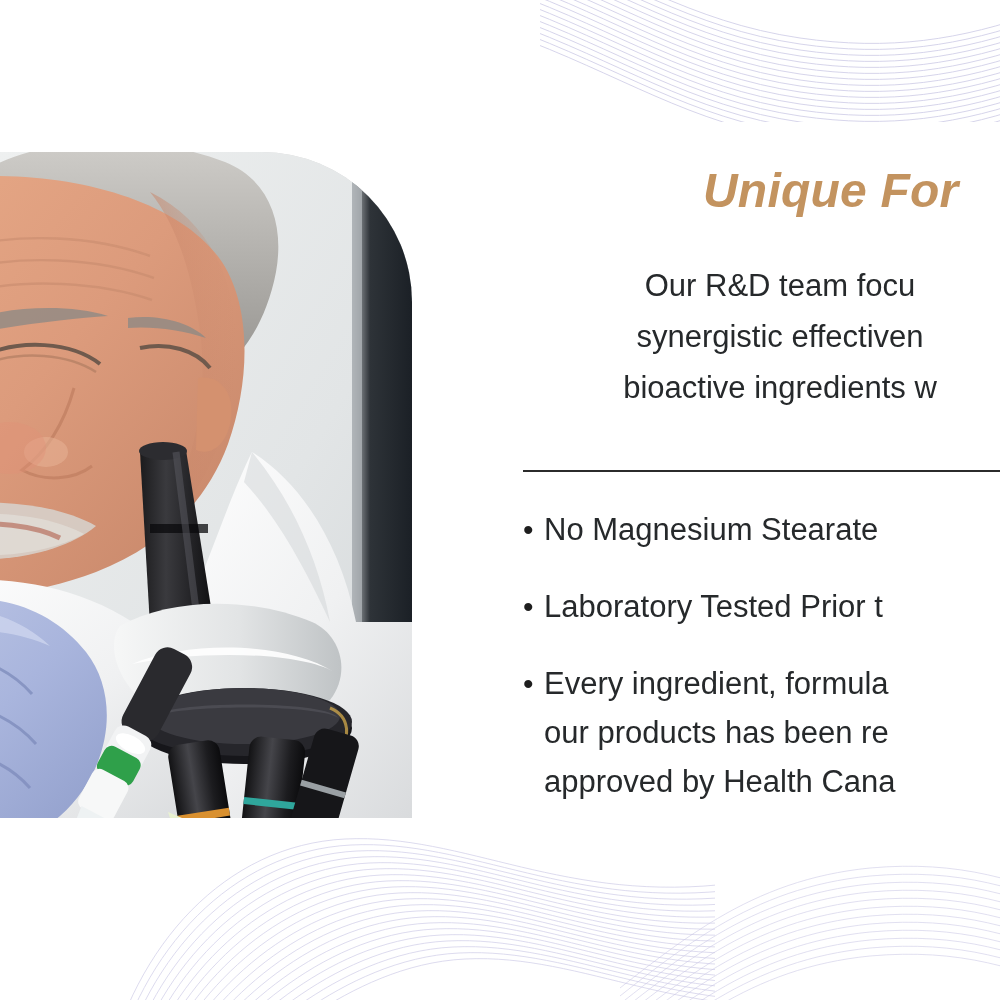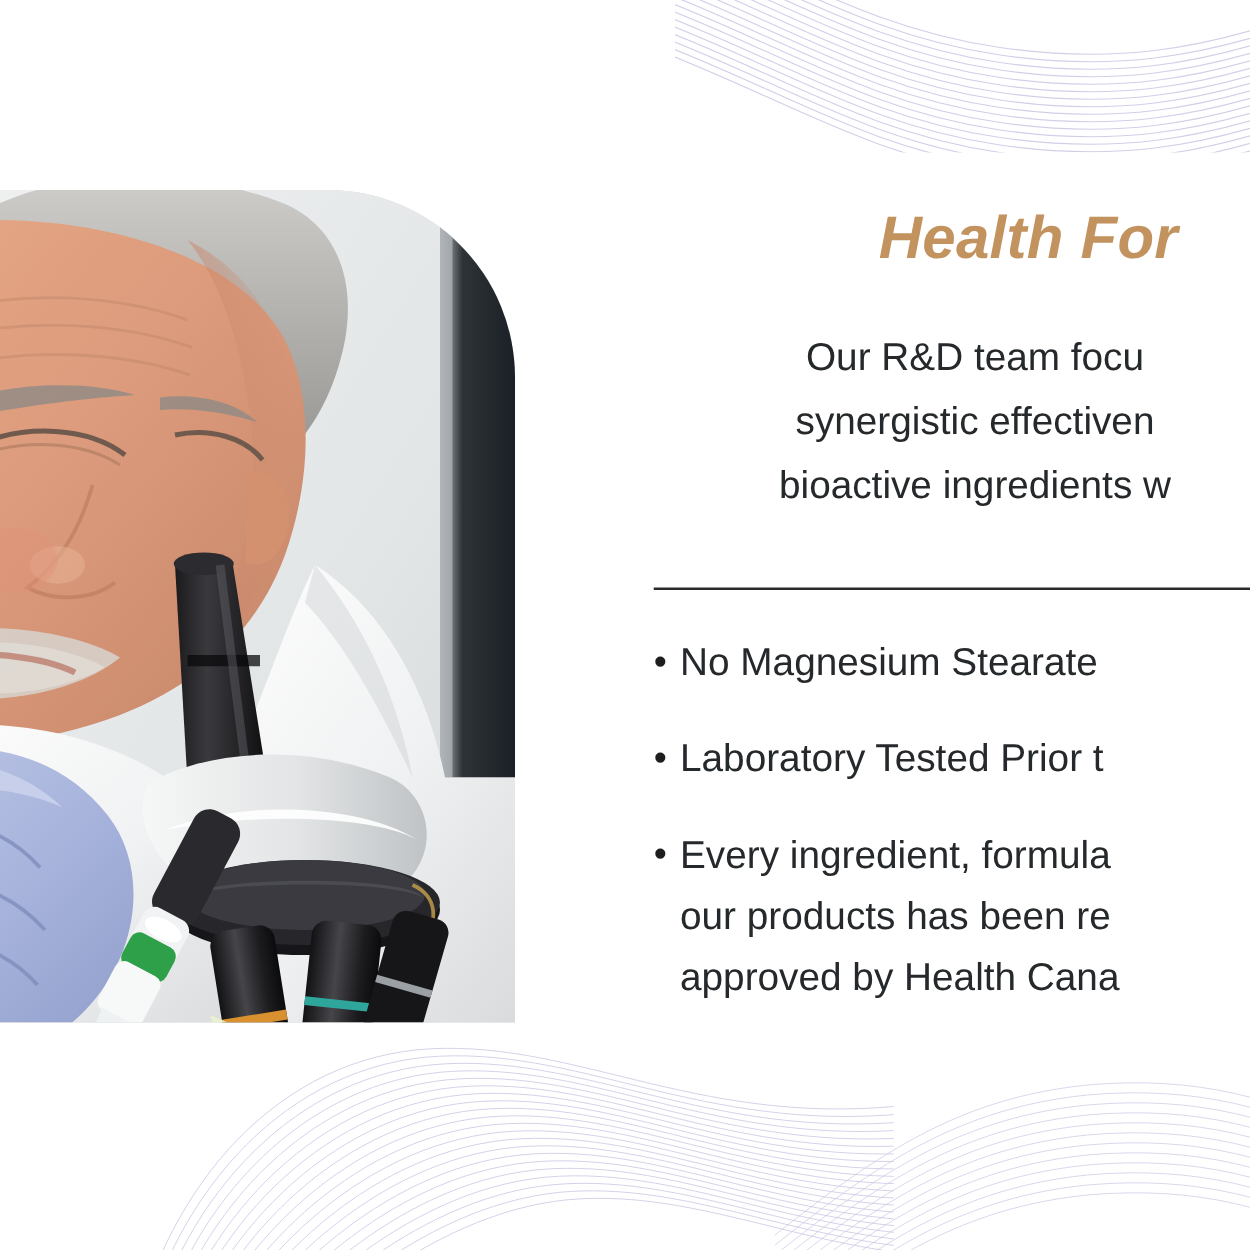--- a/index.html
+++ b/index.html
@@ -350,21 +350,21 @@
         <path d="M102,668 L130,668 L122,736 L110,736 Z" fill="#eef2f3"></path>
       </g>
 
       <path d="M168,660 L196,672 L236,790 L214,796 Z" fill="url(#tipG)"></path>
       <path d="M196,672 L236,790 L224,793 L186,667 Z" fill="#9fbb68" opacity="0.6"></path>
     </svg>
   </div>
 
   <div id="content">
 
-    <h1 id="headline">Health For</h1>
+    <h1 id="headline">Unique For</h1>
 
     <p id="intro">Our R&amp;D team focu
 synergistic effectiven
 bioactive ingredients w</p>
 
     <div id="divider"></div>
 
     <ul id="bullets">
       <li class="bullet-row">
         <span class="bullet-dot">•</span>

